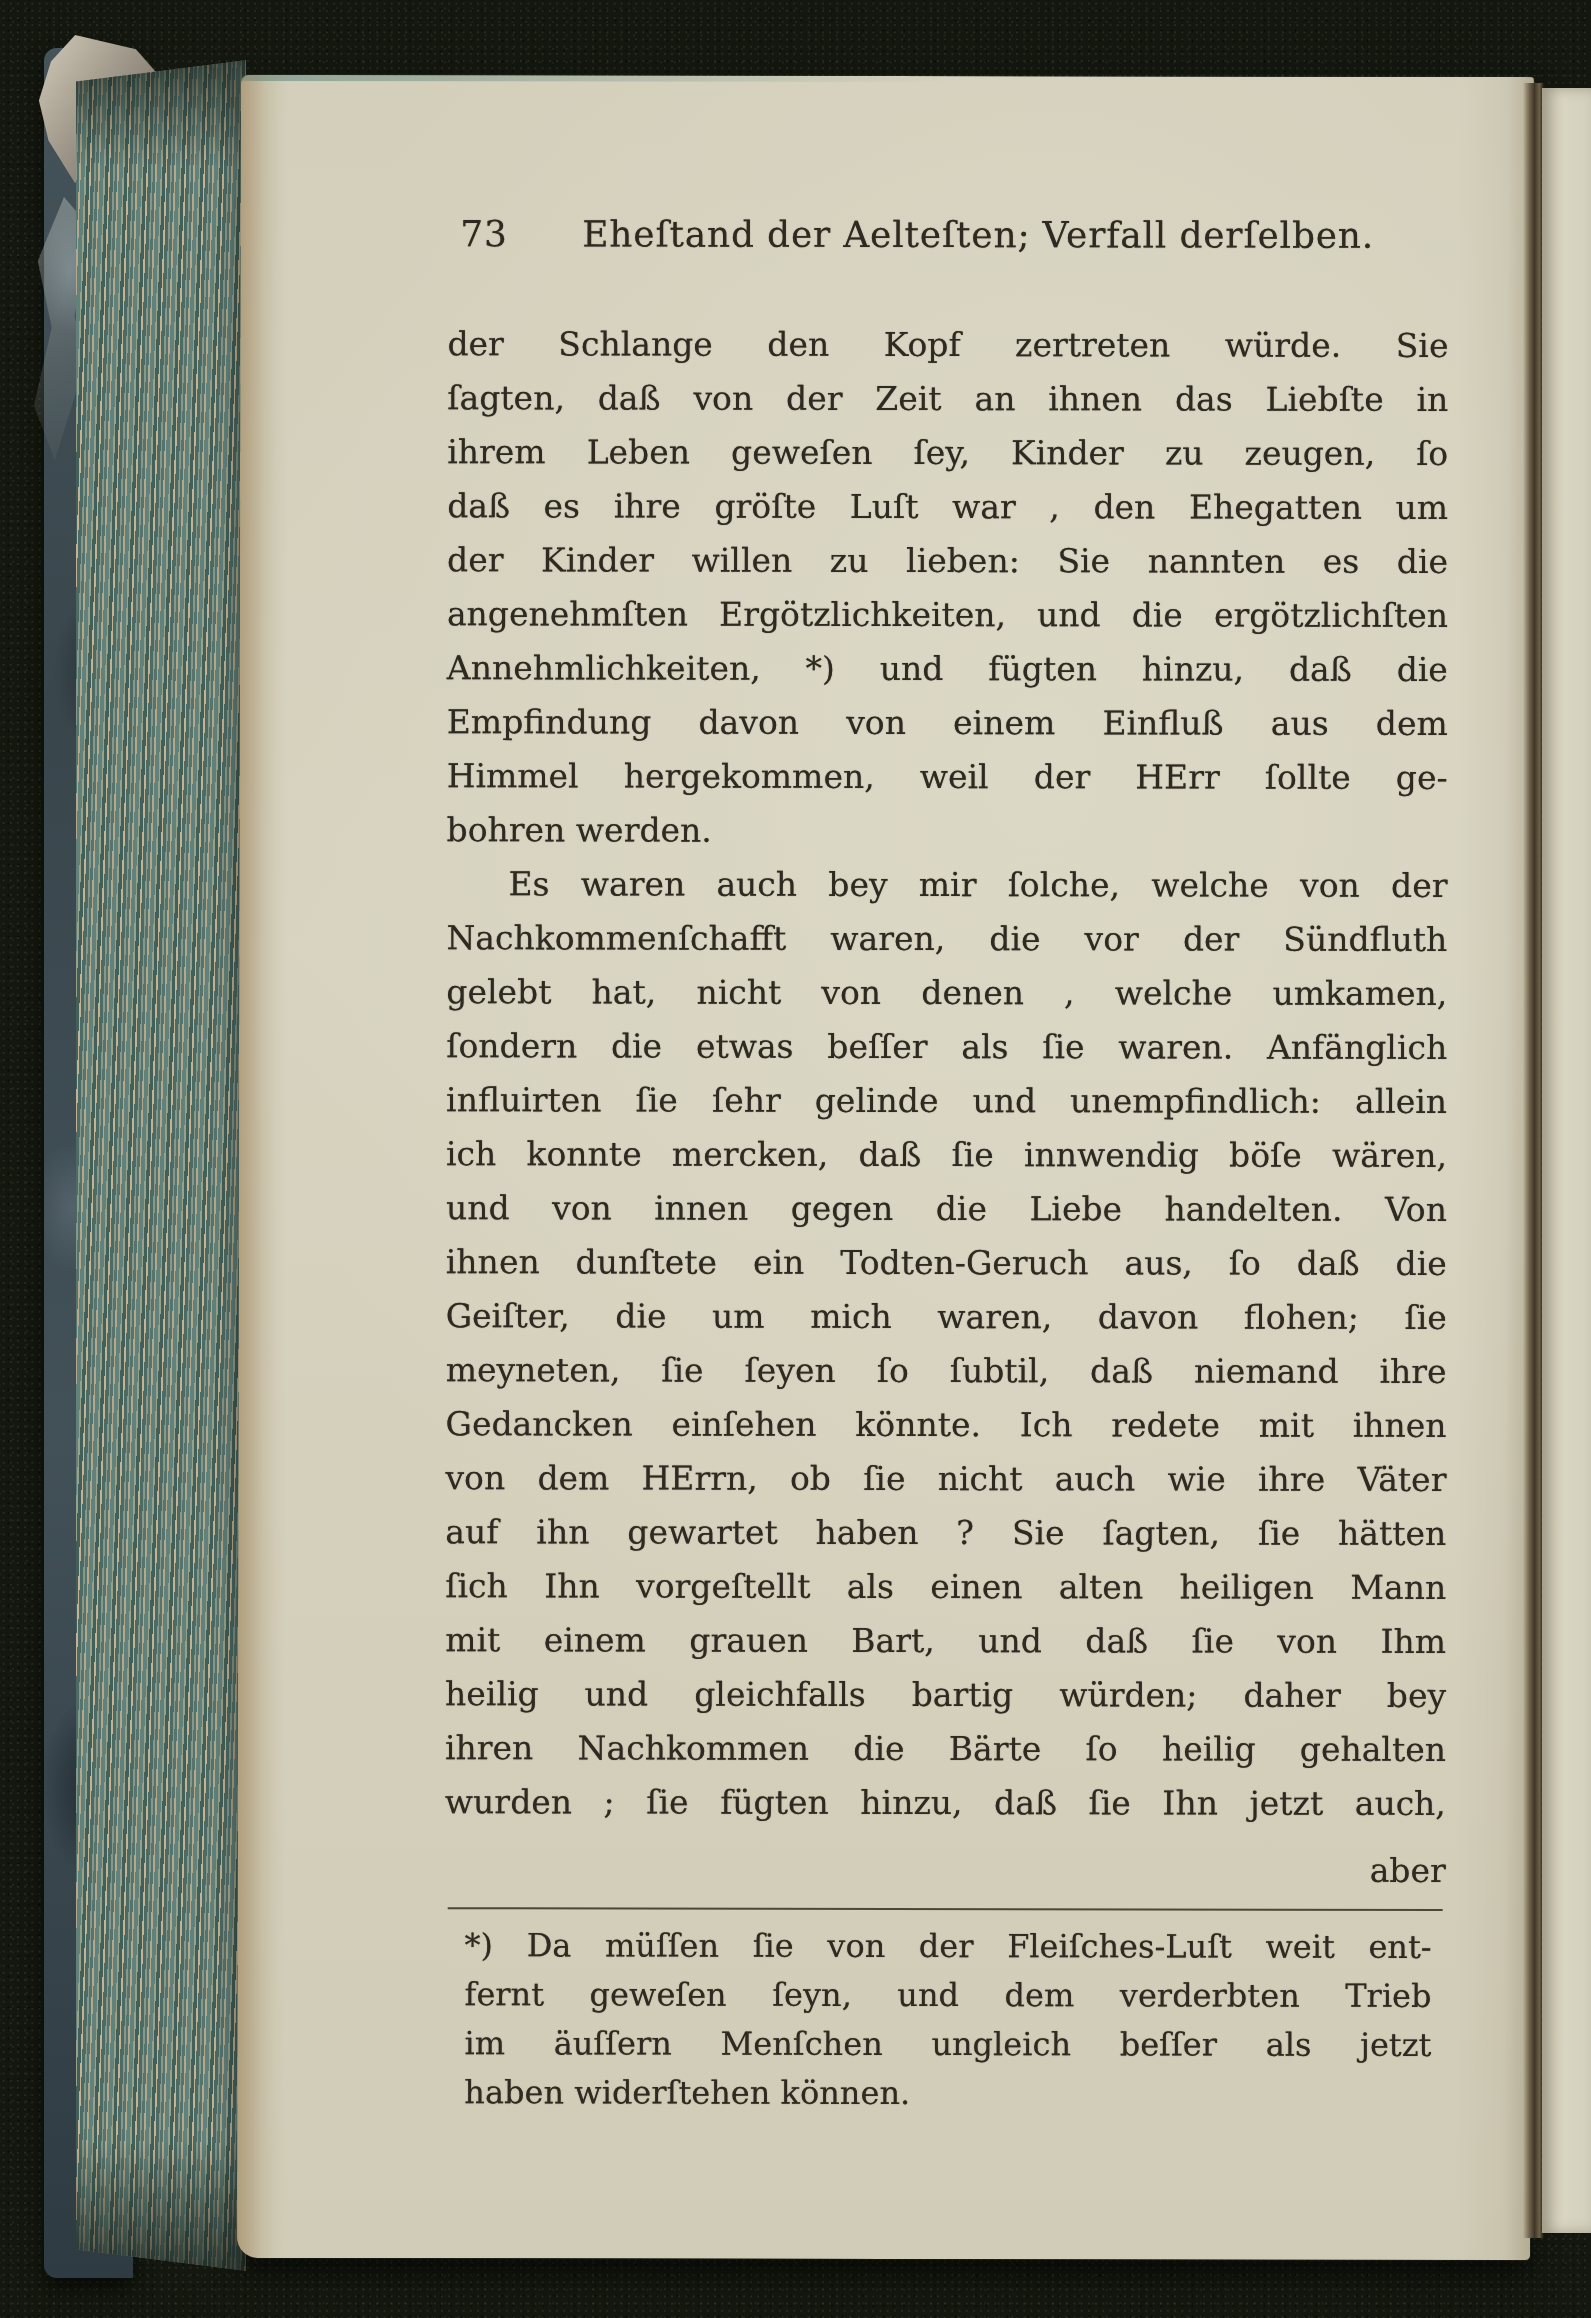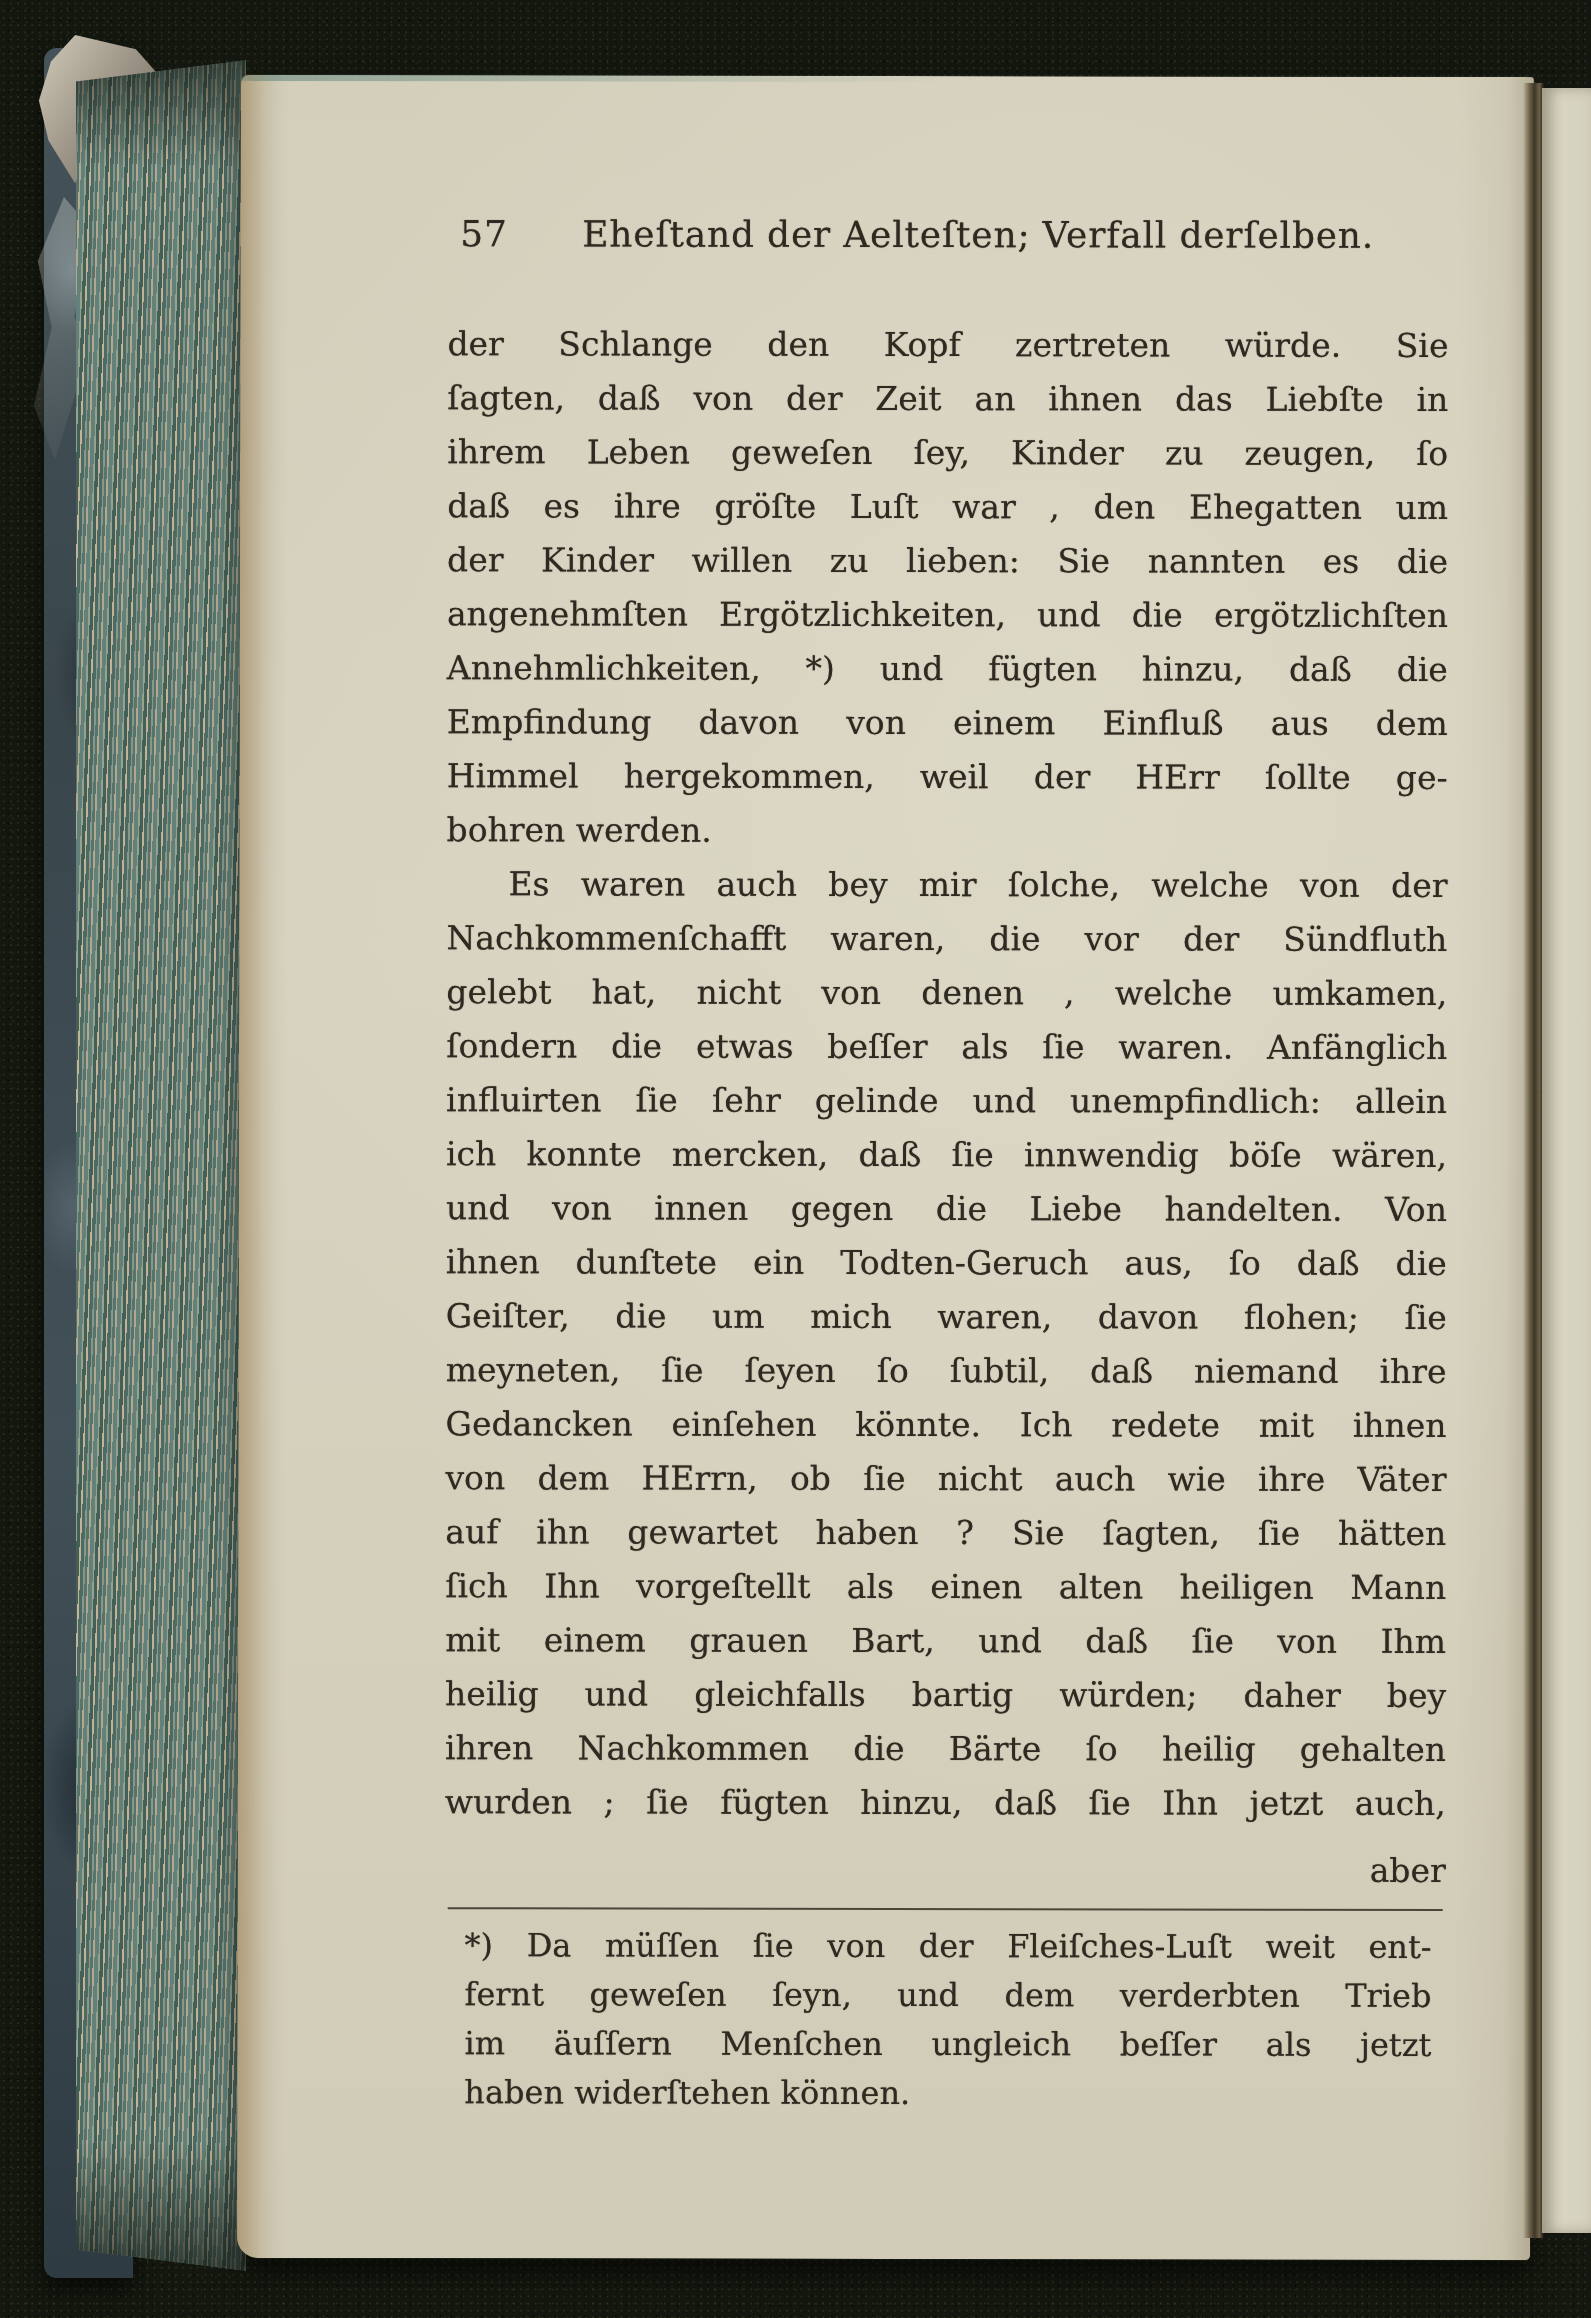--- a/index.html
+++ b/index.html
@@ -99,21 +99,21 @@
 
 <div class="cover"></div>
 <div class="headband"></div>
 <div class="shred"></div>
 <div class="edges"></div>
 
 <div class="page">
   <div class="text">
 
     <div class="header">
-      <span class="pagenum">57</span>
+      <span class="pagenum">73</span>
       <span class="title">Eheſtand der Aelteſten; Verfall derſelben.</span>
     </div>
 
     <div class="bodytext">
       <div class="bline">der Schlange den Kopf zertreten würde.  Sie</div>
       <div class="bline">ſagten, daß von der Zeit an ihnen das Liebſte in</div>
       <div class="bline">ihrem Leben geweſen ſey, Kinder zu zeugen, ſo</div>
       <div class="bline">daß es ihre gröſte Luſt war , den Ehegatten um</div>
       <div class="bline">der Kinder willen zu lieben:  Sie nannten es die</div>
       <div class="bline">angenehmſten Ergötzlichkeiten, und die ergötzlichſten</div>

